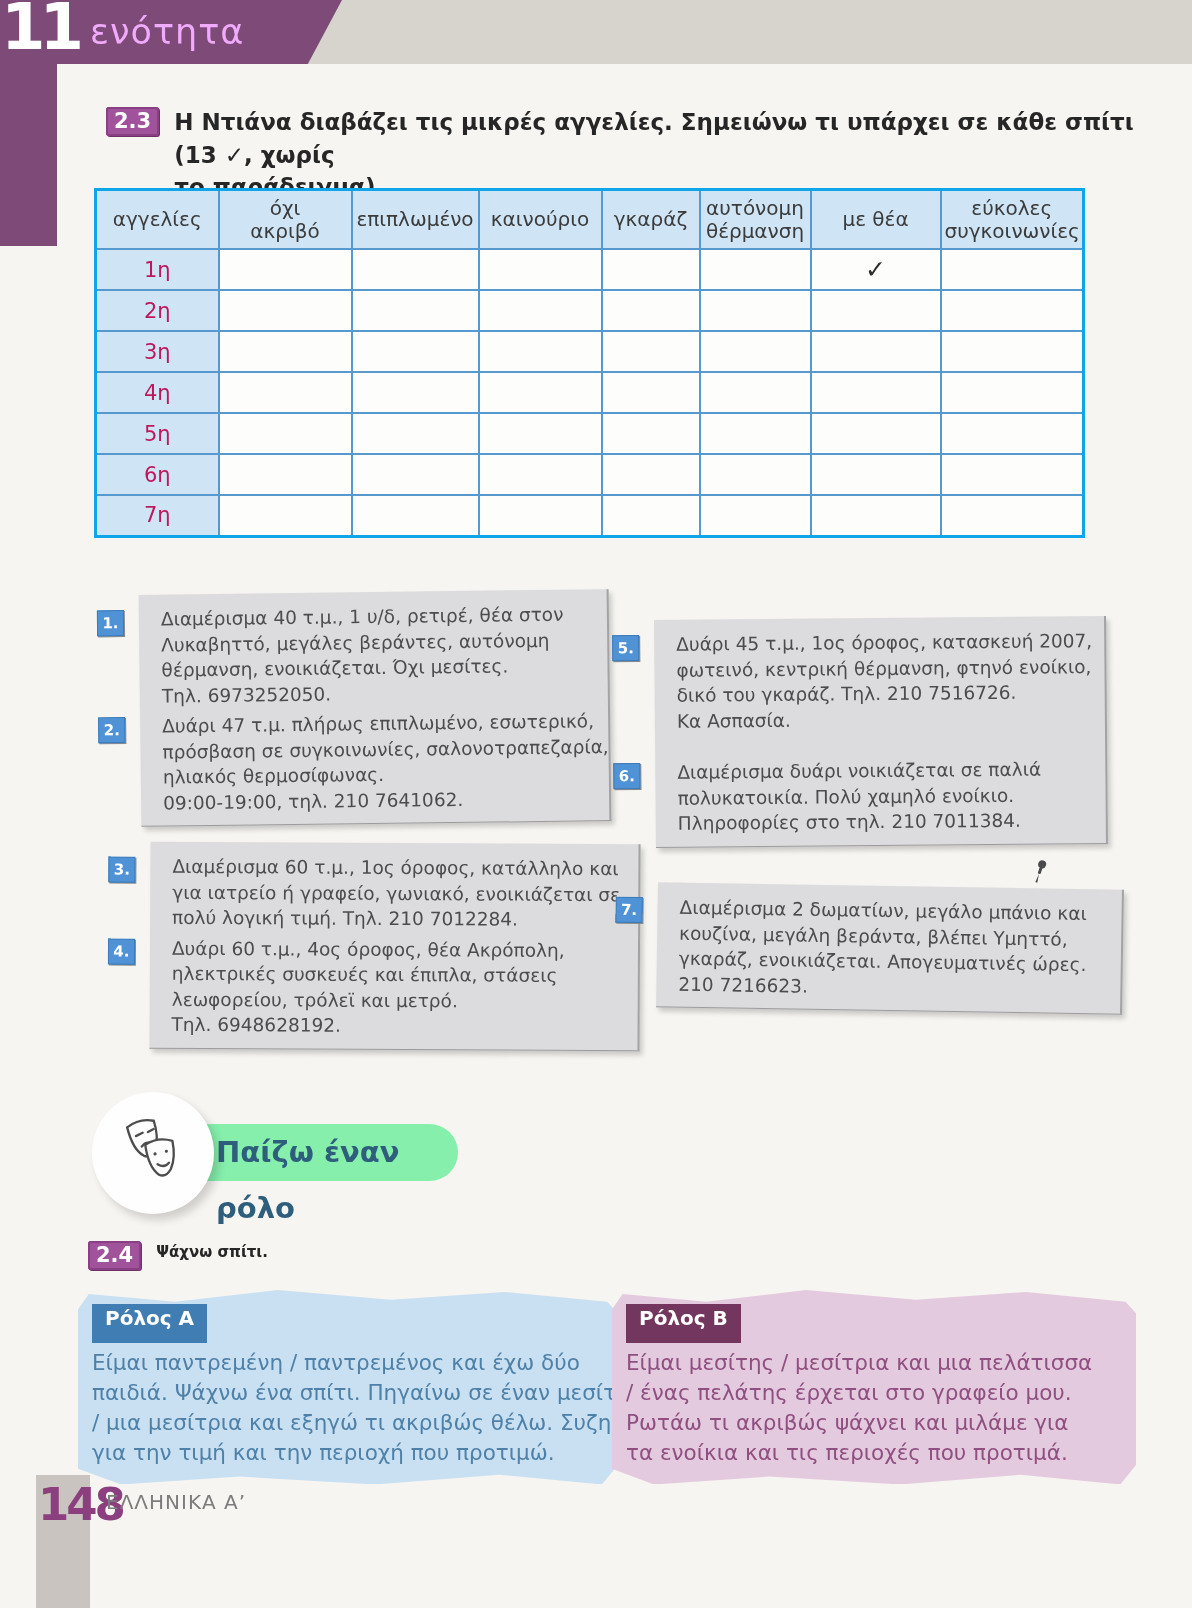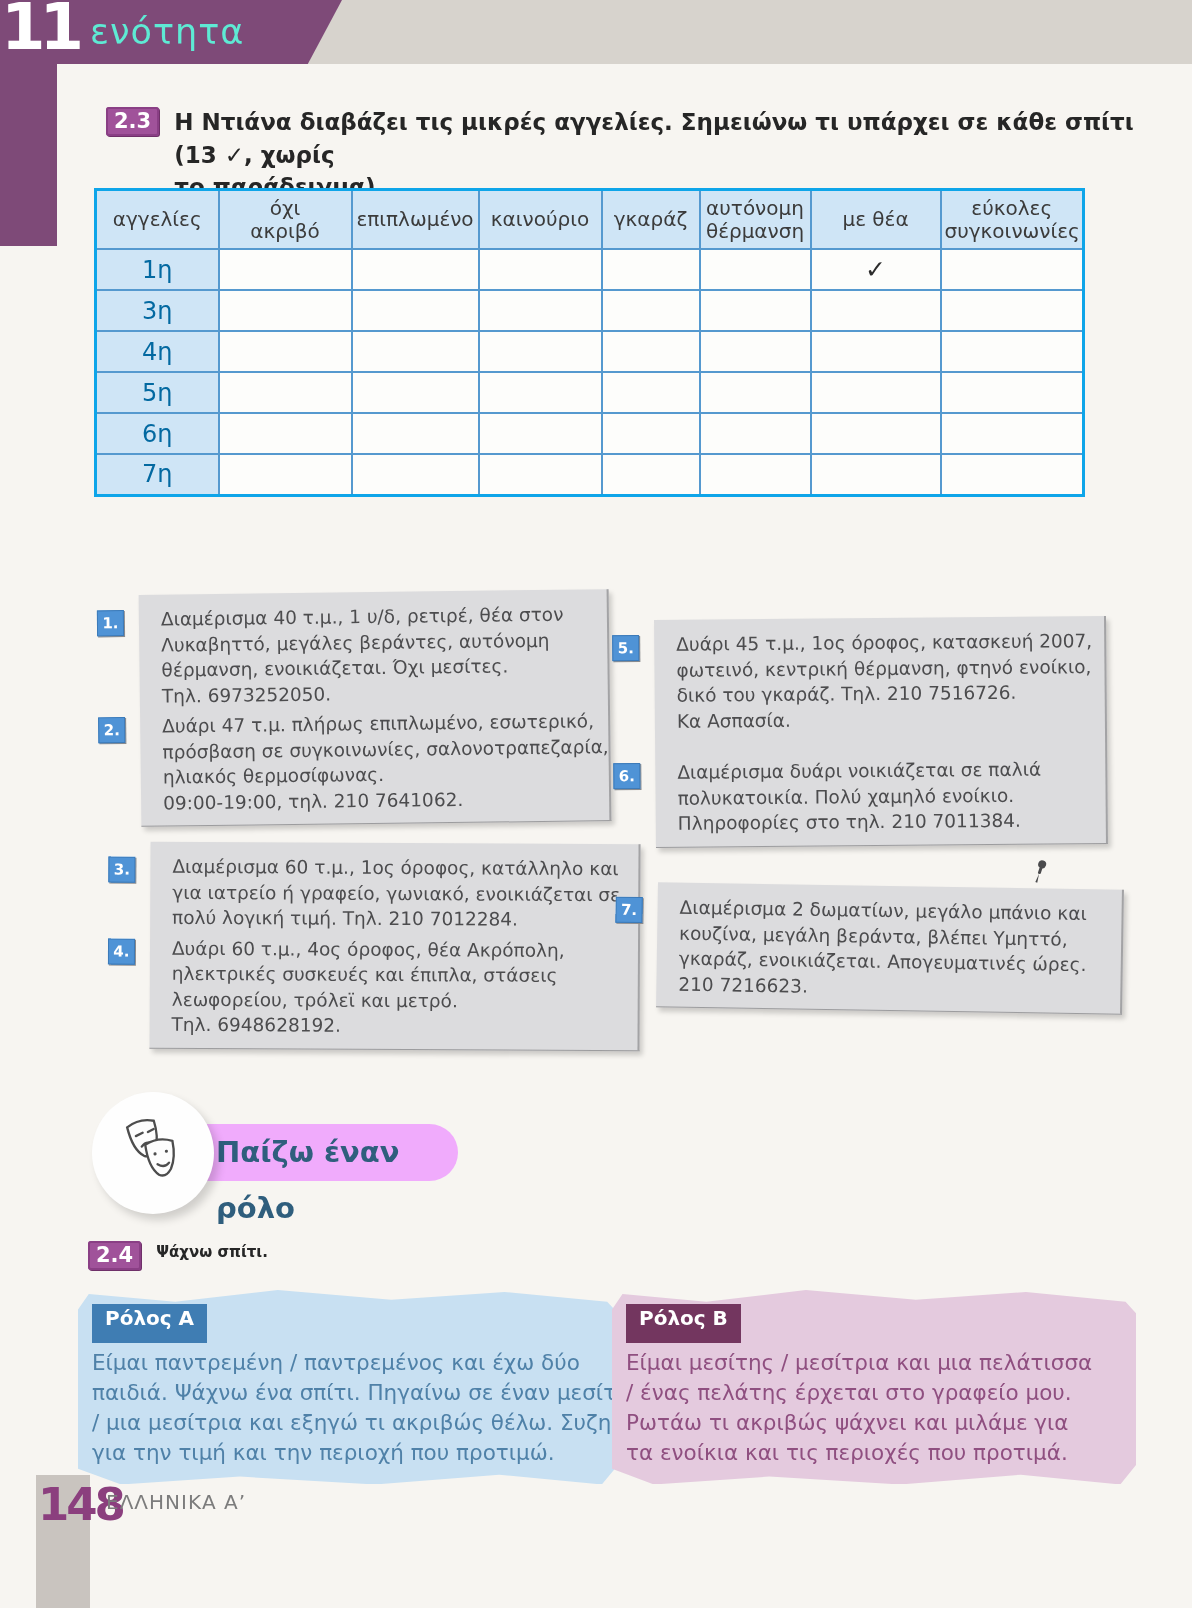--- a/index.html
+++ b/index.html
@@ -2,60 +2,60 @@
 <html><head>
 <meta charset="utf-8">
 <style>
   html,body{margin:0;padding:0;background:#dddad6;}
   #page{position:relative;width:1192px;height:1608px;background:#f7f5f1;overflow:hidden;
         font-family:"DejaVu Sans","Liberation Sans",sans-serif;color:#2e2e2e;}
   
   .top-band{position:absolute;left:0;top:0;width:1192px;height:64px;background:#d7d3cd;}
   .unit-tab{position:absolute;left:0;top:0;width:342px;height:64px;background:#7e4a78;
             clip-path:polygon(0 0,100% 0,90% 100%,0 100%);}
-  .unit-label{position:absolute;left:90px;top:0;line-height:64px;font-size:35px;color:#5eead4;letter-spacing:1px;}
+  .unit-label{position:absolute;left:90px;top:0;line-height:64px;font-size:35px;color:#f0abfc;letter-spacing:1px;}
   .unit-strip{position:absolute;left:0;top:0;width:57px;height:246px;background:#7e4a78;}
   .unit-number{position:absolute;left:1px;top:-10px;font-size:64px;font-weight:bold;color:#fff;letter-spacing:-6px;}
   
   .ex-row{position:absolute;display:flex;align-items:flex-start;}
   .ex-badge{flex:0 0 auto;background:#a0529a;color:#fff;font-size:21px;font-weight:bold;
             padding:2px 8px 3px;border-radius:3px;margin-right:15px;margin-top:1px;
             box-shadow:inset 0 0 0 2px #8a3f85,1px 1px 0 #6f3069;}
   .ex-instruction{font-size:23px;font-weight:bold;color:#262626;line-height:1.42;white-space:pre-line;}
   .ex-title{font-size:15px;font-weight:bold;color:#262626;line-height:1.3;margin-top:3px;}
   
   .ex-table{position:absolute;left:94px;top:188px;border-collapse:collapse;table-layout:fixed;
             width:988px;background:#fdfdfb;border:3px solid #0ea5e9;}
   .ex-table col:nth-child(1){width:123px}.ex-table col:nth-child(2){width:133px}
   .ex-table col:nth-child(3){width:127px}.ex-table col:nth-child(4){width:123px}
   .ex-table col:nth-child(5){width:98px}.ex-table col:nth-child(6){width:111px}
   .ex-table col:nth-child(7){width:130px}.ex-table col:nth-child(8){width:143px}
   .ex-table th,.ex-table td{border:2px solid #5599cf;text-align:center;vertical-align:middle;}
   .ex-table thead th{background:#cfe5f6;font-weight:400;font-size:20px;color:#3b3b3b;
                      height:53px;white-space:pre-line;line-height:1.15;padding:2px 3px;}
-  .ex-table tbody th{background:#cfe5f6;font-weight:400;font-size:24px;color:#0369a1;}
+  .ex-table tbody th{background:#cfe5f6;font-weight:400;font-size:21px;color:#be185d;}
   .ex-table tbody tr{height:41px;}
   .check{font-size:25px;font-weight:bold;color:#2c2c2c;}
   
   .ad-box{position:absolute;background:#dcdcde;color:#4c4c4e;font-size:18.5px;line-height:1.38;
           padding:12px 14px 10px 22px;border-right:2px solid #a3a3a5;border-bottom:1px solid #9c9c9e;
           box-shadow:3px 4px 5px rgba(0,0,0,.18);}
   .ad{position:relative;margin:0;white-space:pre;}
   .ad + .ad{margin-top:5px;}
   .gap-lg .ad + .ad{margin-top:26px;}
   .ad-badge{position:absolute;left:-64px;top:3px;width:27px;height:26px;background:#4f93d6;color:#fff;
             font-size:15px;font-weight:bold;text-align:center;line-height:26px;
             box-shadow:inset 0 0 0 1px #3c7ab8,1px 1px 0 #8a8a8c;}
   .box-1-2{left:140px;top:592px;width:432px;transform:rotate(-0.7deg);}
   .box-3-4{left:150px;top:843px;width:452px;transform:rotate(0.3deg);}
   .box-5-6{left:655px;top:618px;width:414px;transform:rotate(-0.5deg);}
   .box-7{left:657px;top:886px;width:428px;transform:rotate(0.9deg);}
   .pushpin{position:absolute;left:1030px;top:858px;}
   
-  .banner-pill{position:absolute;left:150px;top:1124px;width:308px;height:57px;background:#f0abfc;
+  .banner-pill{position:absolute;left:150px;top:1124px;width:308px;height:57px;background:#86efac;
                border-radius:14px 30px 30px 14px;}
   .banner-pill span{display:block;padding-left:66px;line-height:56px;font-size:29px;font-weight:bold;color:#2f5e7d;}
   .banner-circle{position:absolute;left:92px;top:1092px;width:122px;height:122px;background:#fefefe;
                  border-radius:50%;box-shadow:5px 6px 9px rgba(0,0,0,.16);
                  display:flex;align-items:center;justify-content:center;}
   
   .role-box{position:absolute;top:1290px;padding:12px 14px 16px;
             clip-path:polygon(0 10%,2% 2%,18% 6%,37% 0,58% 5%,79% 1%,98% 6%,100% 12%,100% 90%,97% 100%,78% 95%,55% 100%,30% 96%,8% 100%,0 92%);}
   .role-a{left:78px;width:512px;background:#c8e0f2;}
   .role-b{left:612px;width:496px;background:#e4cade;}
@@ -117,20 +117,30 @@
       </thead>
     <tbody>
         <tr>
           <th>1η</th>
           <td></td>
           <td></td>
           <td></td>
           <td></td>
           <td></td>
           <td><span class="check">✓</span></td>
+          <td></td>
+        </tr>
+        <tr>
+          <th>2η</th>
+          <td></td>
+          <td></td>
+          <td></td>
+          <td></td>
+          <td></td>
+          <td></td>
           <td></td>
         </tr>
         <tr>
           <th>3η</th>
           <td></td>
           <td></td>
           <td></td>
           <td></td>
           <td></td>
           <td></td>

